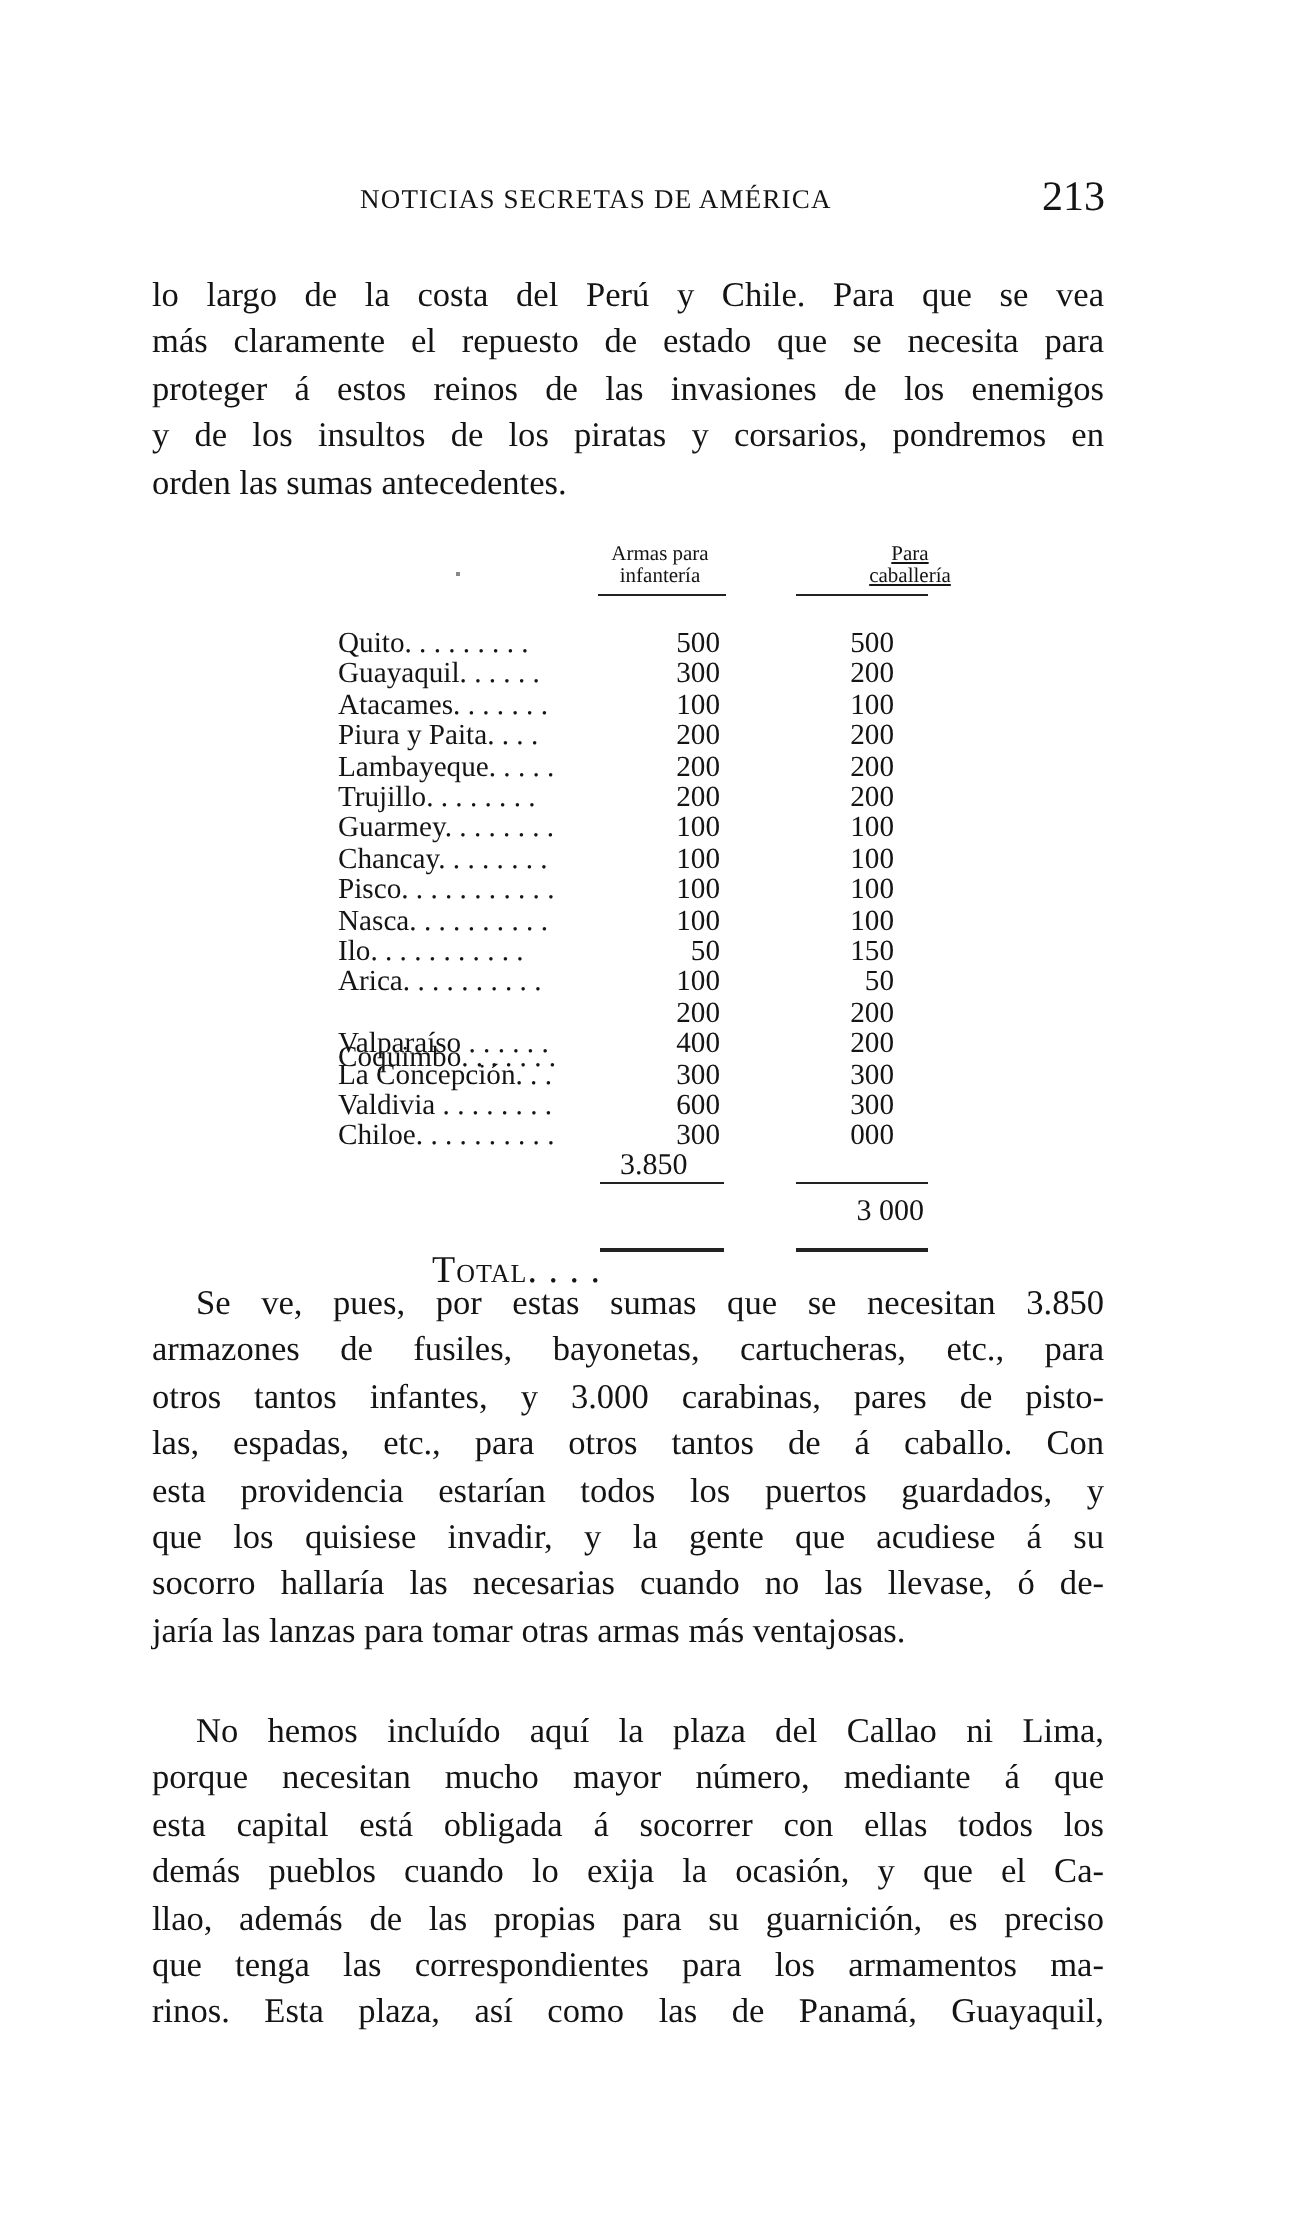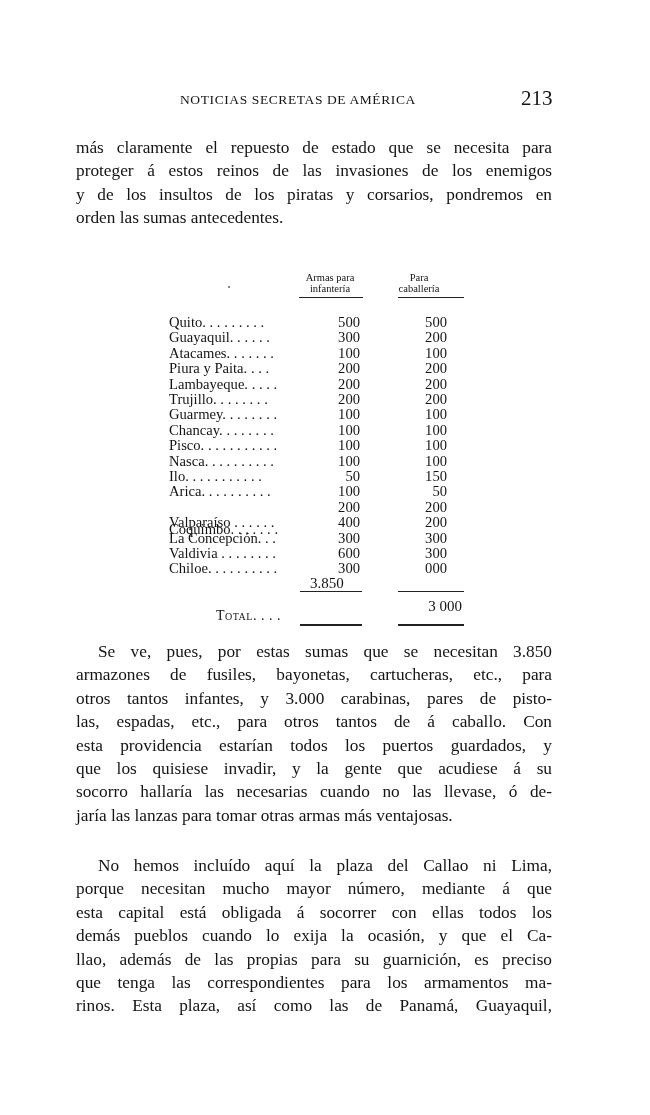--- a/index.html
+++ b/index.html
@@ -11,39 +11,40 @@
           text-align: justify; }
   .line { display: block; text-align: justify; text-align-last: justify; white-space: nowrap; }
   .line.last { text-align-last: left; }
   .indent { text-indent: 22px; }
   .para1 { top: 136px; }
   .para2 { top: 640px; }
   .para3 { top: 854px; }
 
   .tbl-head { position: absolute; top: 272px; font-size: 10.5px; line-height: 11px; text-align: center; }
   .th1 { left: 297px; width: 66px; }
-  .th2 { left: 388px; width: 62px; }
+  .th2 { left: 424px; width: 62px; text-decoration: underline; }
   .hrule { position: absolute; height: 1.5px; background: #222; }
   .row { position: absolute; left: 169px; font-size: 14.6px; line-height: 16px; white-space: nowrap; }
   .row .place { display: inline-block; width: 124px; }
   .val1 { position: absolute; left: 300px; width: 60px; text-align: right; font-size: 14.6px; line-height: 16px; }
   .val2 { position: absolute; left: 400px; width: 47px; text-align: right; font-size: 14.6px; line-height: 16px; }
-  .total-label { position: absolute; left: 216px; top: 608px; font-size: 14px; letter-spacing: 0.5px; }
+  .total-label { position: absolute; left: 216px; top: 625px; font-size: 19px; letter-spacing: 0.5px; }
   .total-label .sc { font-variant: small-caps; }
   .total1 { position: absolute; left: 310px; top: 575px; font-size: 15px; width: 50px; }
   .total2 { position: absolute; left: 400px; top: 598px; font-size: 15px; width: 62px; text-align: right; }
   .dot-mark { position: absolute; left: 228px; top: 286px; width: 2px; height: 2px; background:#888; }
 </style>
 </head>
 <body>
 
 <div class="running-head">NOTICIAS SECRETAS DE AMÉRICA</div>
 <div class="page-num">213</div>
 
 <div class="para para1">
+  <span class="line">lo largo de la costa del Perú y Chile. Para que se vea</span>
   <span class="line">más claramente el repuesto de estado que se necesita para</span>
   <span class="line">proteger á estos reinos de las invasiones de los enemigos</span>
   <span class="line">y de los insultos de los piratas y corsarios, pondremos en</span>
   <span class="line last">orden las sumas antecedentes.</span>
 </div>
 
 <div class="dot-mark"></div>
 
 <div class="tbl-head th1">
   <div>Armas para</div>

